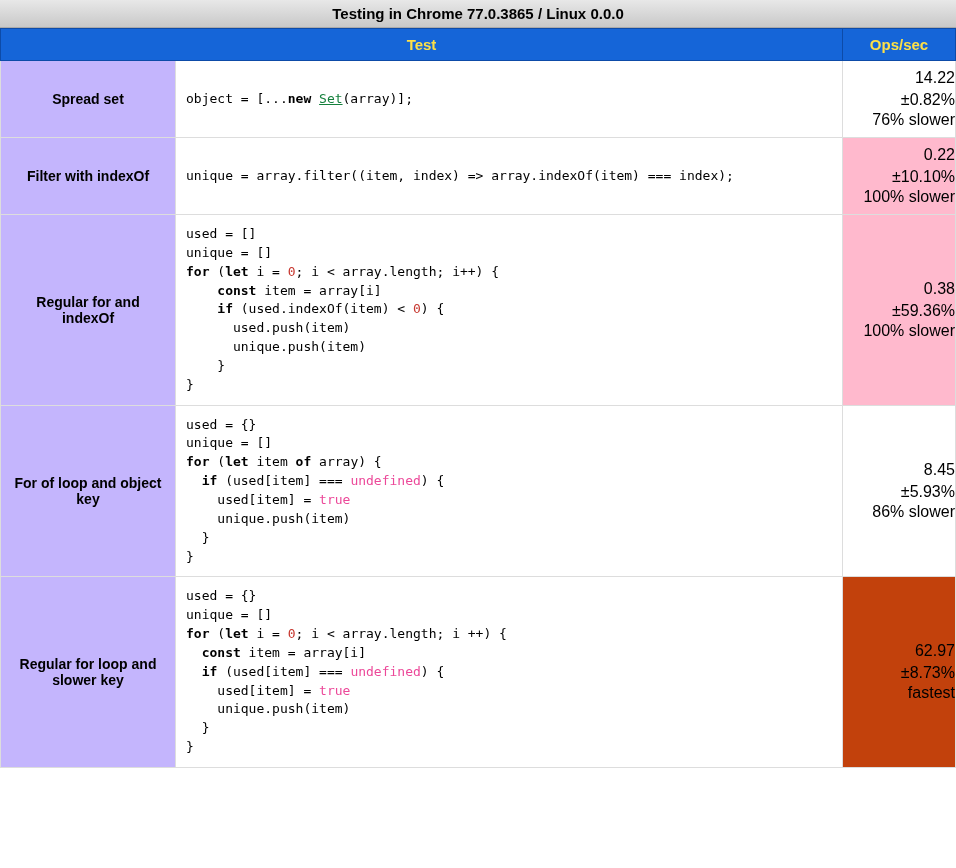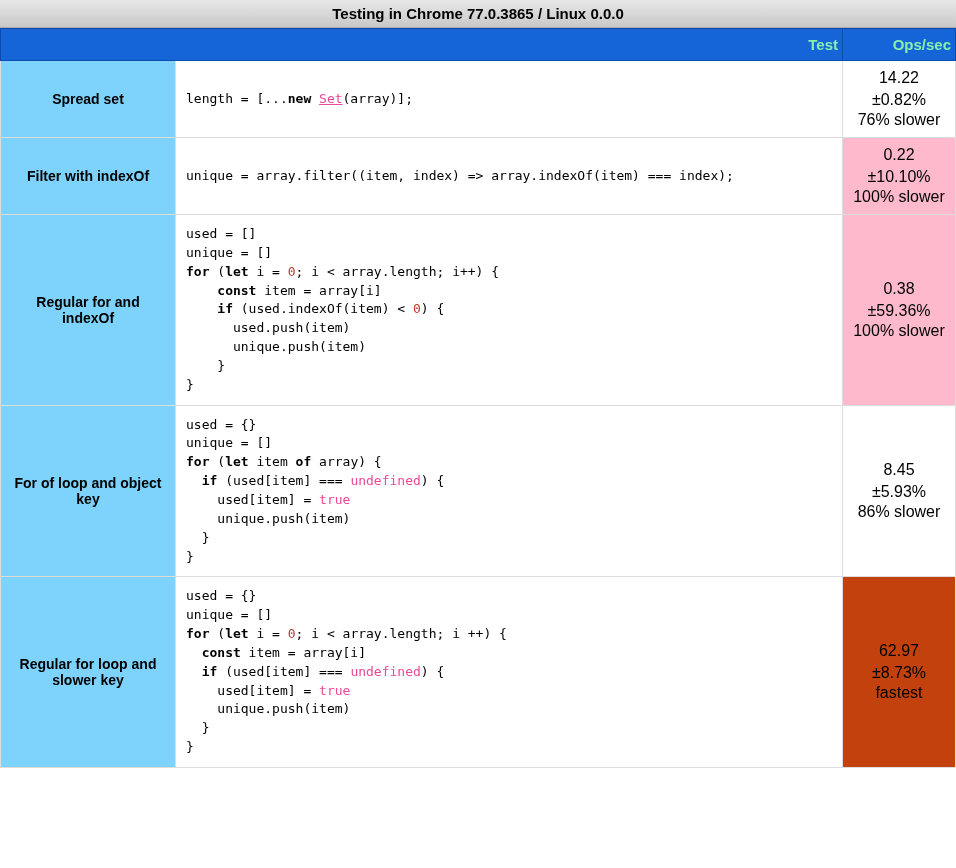--- a/index.html
+++ b/index.html
@@ -17,71 +17,71 @@
     padding: 5px 12px;
     border-bottom: 1px solid #aaa;
   }
   table {
     width: 100%;
     border-collapse: collapse;
     table-layout: fixed;
   }
   thead th {
     background: #1565d8;
-    color: #86efac;
+    color: #fde047;
     font-weight: bold;
     font-size: 15px;
     padding: 7px 4px;
-    text-align: right;
+    text-align: center;
     border: 1px solid #0d4ba8;
   }
   tbody td, tbody th {
     border: 1px solid #ddd;
     vertical-align: middle;
   }
   tbody th.test-name {
     width: 175px;
-    background: #7dd3fc;
+    background: #c4b5fd;
     font-weight: bold;
     text-align: center;
     font-size: 14px;
     padding: 6px 10px;
   }
   td.code-cell {
     background: #fff;
     padding: 10px 10px;
     font-family: "DejaVu Sans Mono", Menlo, Consolas, monospace;
     font-size: 13px;
     line-height: 1.45;
     white-space: pre;
     overflow-x: auto;
   }
   td.ops-cell {
     width: 113px;
-    text-align: center;
-    padding: 8px 7px;
+    text-align: right;
+    padding: 8px 0;
     margin-left: 19px;
   }
   .ops-value {
     font-size: 16px;
     margin-bottom: 4px;
   }
   .ops-pm {
     font-size: 16px;
     margin-bottom: 2px;
   }
   .ops-note {
     font-size: 16px;
   }
   .bg-slowest { background: #ffb9cd; }
   .bg-fastest { background: #c2410c; }
   .bg-normal  { background: #fff; }
   
   .kw { font-weight: bold; }
-  .cls { color: #ec4899; text-decoration: underline; }
+  .cls { color: #15803d; text-decoration: underline; }
   .num { color: #c7372f; }
   .lit { color: #ec4899; }
 </style>
 </head>
 <body>
 
 <div class="header-bar">Testing in Chrome 77.0.3865 / Linux 0.0.0</div>
 
 <table>
   <colgroup>
@@ -91,21 +91,21 @@
   </colgroup>
   <thead>
     <tr>
       <th colspan="2">Test</th>
       <th>Ops/sec</th>
     </tr>
   </thead>
   <tbody id="rows">
       <tr>
         <th class="test-name">Spread set</th>
-        <td class="code-cell"><span>length = [...</span><span class="kw">new </span><span class="cls">Set</span><span>(array)];</span></td>
+        <td class="code-cell"><span>object = [...</span><span class="kw">new </span><span class="cls">Set</span><span>(array)];</span></td>
         <td class="ops-cell bg-normal">
           <div class="ops-value">14.22</div>
           <div class="ops-pm">±0.82%</div>
           <div class="ops-note">76% slower</div>
         </td>
       </tr>
       <tr>
         <th class="test-name">Filter with indexOf</th>
         <td class="code-cell"><span>unique = array.filter((item, index) =&gt; array.indexOf(item) === index);</span></td>
         <td class="ops-cell bg-slowest">

